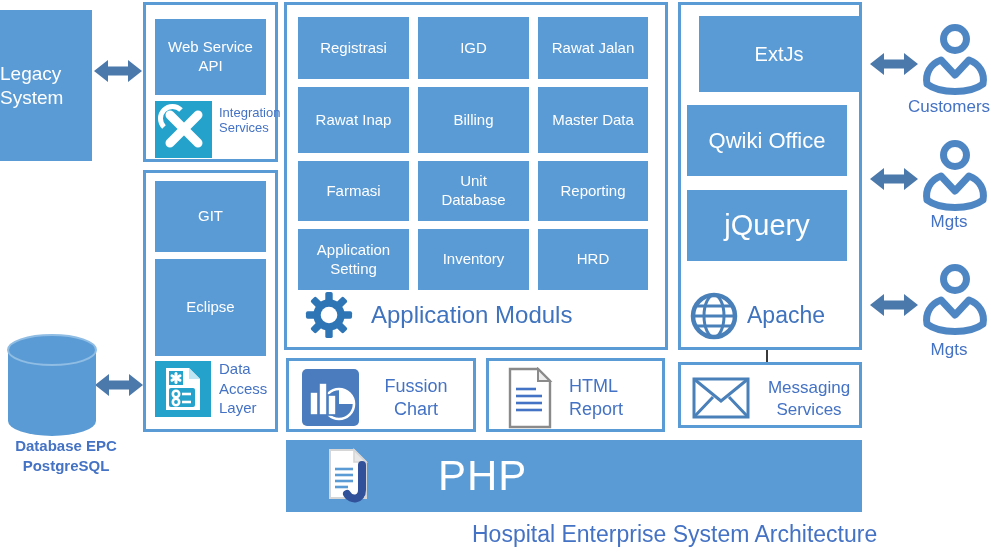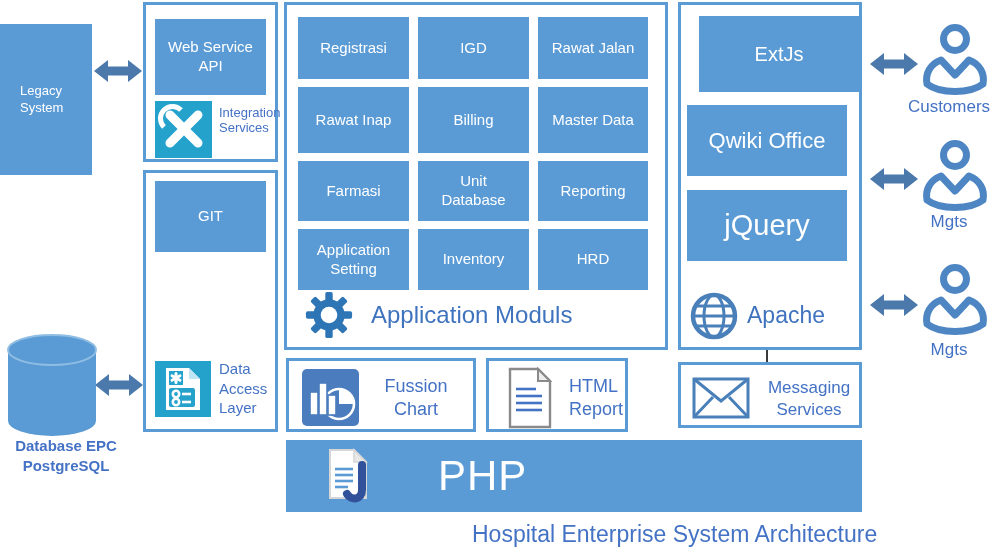--- a/index.html
+++ b/index.html
@@ -4,22 +4,22 @@
 <style>
   html,body{margin:0;padding:0;background:#fff;}
   .canvas{position:relative;width:995px;height:554px;background:#fff;overflow:hidden;
           font-family:"Liberation Sans",sans-serif;}
   .abs{position:absolute;}
   .bluebox{position:absolute;background:#5b9bd5;color:#fff;display:flex;align-items:center;
            justify-content:center;text-align:center;line-height:1.25;box-sizing:border-box;}
   .container{position:absolute;background:#fff;border:3px solid #5b9bd5;box-sizing:border-box;}
   .bluelabel{position:absolute;color:#4472c4;line-height:1.15;}
 
-  [data-name="legacy-system-box"]{left:0;top:24px;width:92px;height:151px;font-size:13px;
-      justify-content:flex-start;text-align:left;padding-left:20px;}
+  [data-name="legacy-system-box"]{left:0;top:10px;width:92px;height:151px;font-size:19px;
+      justify-content:flex-start;text-align:left;}
   [data-name="legacy-arrow-icon"]{left:94px;top:57px;}
   [data-name="database-arrow-icon"]{left:95px;top:371px;}
   [data-name="customers-arrow-icon"]{left:870px;top:50px;}
   [data-name="users-arrow-icon"]{left:870px;top:165px;}
   [data-name="mgts-arrow-icon"]{left:870px;top:291px;}
 
   [data-name="integration-container"]{left:143px;top:2px;width:135px;height:160px;}
   [data-name="web-service-api-box"]{left:9px;top:14px;width:111px;height:76px;font-size:15px;padding:0 10px;}
   [data-name="integration-services-icon"]{position:absolute;left:9px;top:96px;}
   [data-name="integration-services-label"]{left:73px;top:101px;width:66px;font-size:13px;}
@@ -47,21 +47,21 @@
   [data-name="qwiki-office-box"]{left:6px;top:100px;width:160px;height:71px;font-size:22px;}
   [data-name="jquery-box"]{left:6px;top:185px;width:160px;height:71px;font-size:29px;}
   [data-name="apache-globe-icon"]{position:absolute;left:8px;top:286px;}
   [data-name="apache-label"]{left:66px;top:297px;font-size:23px;color:#3f73be;}
 
   [data-name="connector-line"]{left:766px;top:350px;width:2px;height:13px;background:#3a3a3a;}
 
   [data-name="fussion-chart-box"]{left:286px;top:358px;width:190px;height:74px;}
   [data-name="fussion-chart-icon"]{position:absolute;left:13px;top:8px;}
   [data-name="fussion-chart-label"]{left:76px;top:14px;width:102px;font-size:18px;text-align:center;line-height:1.3;}
-  [data-name="html-report-box"]{left:486px;top:358px;width:142px;height:74px;}
+  [data-name="html-report-box"]{left:486px;top:358px;width:179px;height:74px;}
   [data-name="html-report-icon"]{position:absolute;left:17px;top:6px;}
   [data-name="html-report-label"]{left:80px;top:14px;width:95px;font-size:18px;line-height:1.3;}
   [data-name="messaging-services-box"]{left:678px;top:362px;width:184px;height:66px;}
   [data-name="envelope-icon"]{position:absolute;left:11px;top:12px;}
   [data-name="messaging-services-label"]{left:80px;top:12px;width:96px;font-size:17px;text-align:center;line-height:1.3;}
 
   [data-name="php-bar"]{left:286px;top:440px;width:576px;height:72px;background:#5b9bd5;
       display:flex;align-items:center;padding-left:42px;gap:64px;box-sizing:border-box;}
   [data-name="php-label"]{color:#fff;font-size:42px;font-weight:400;letter-spacing:1px;}
 
@@ -103,20 +103,21 @@
       <rect x="0" y="0" width="57" height="57" fill="#24a2cb"></rect>
       <line x1="15" y1="42" x2="43" y2="14" stroke="#fff" stroke-width="9" stroke-linecap="round"></line>
       <line x1="15" y1="14" x2="43" y2="42" stroke="#fff" stroke-width="9" stroke-linecap="round"></line>
       <path d="M 26,9 A 10,10 0 1 0 9,26" fill="none" stroke="#fff" stroke-width="5"></path>
     </svg>
     <div class="bluelabel" data-name="integration-services-label">Integration Services</div>
   </div>
 
   <div class="container" data-name="devtools-container">
     <div class="bluebox" data-name="git-box">GIT</div>
+    <div class="bluebox" data-name="eclipse-box">Eclipse</div>
     <svg data-name="data-access-layer-icon" width="56" height="56" viewBox="0 0 56 56">
       <rect x="0" y="0" width="56" height="56" fill="#24a2cb"></rect>
       <path d="M11,7 H34 L45,18 V49 H11 Z" fill="#fff"></path>
       <path d="M34,7 V18 H45 Z" fill="#bfe6f2"></path>
       <rect x="14" y="10" width="14" height="14" fill="#24a2cb"></rect>
       <g stroke="#fff" stroke-width="3" stroke-linecap="round">
         <line x1="21" y1="12.5" x2="21" y2="21.5"></line>
         <line x1="17" y1="14.8" x2="25" y2="19.2"></line>
         <line x1="25" y1="14.8" x2="17" y2="19.2"></line>
       </g>

